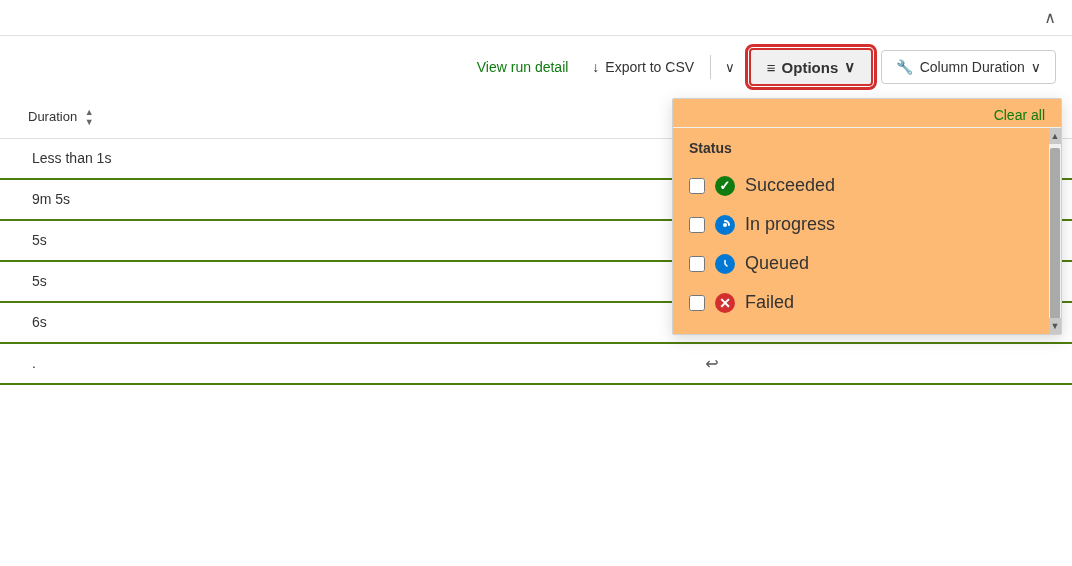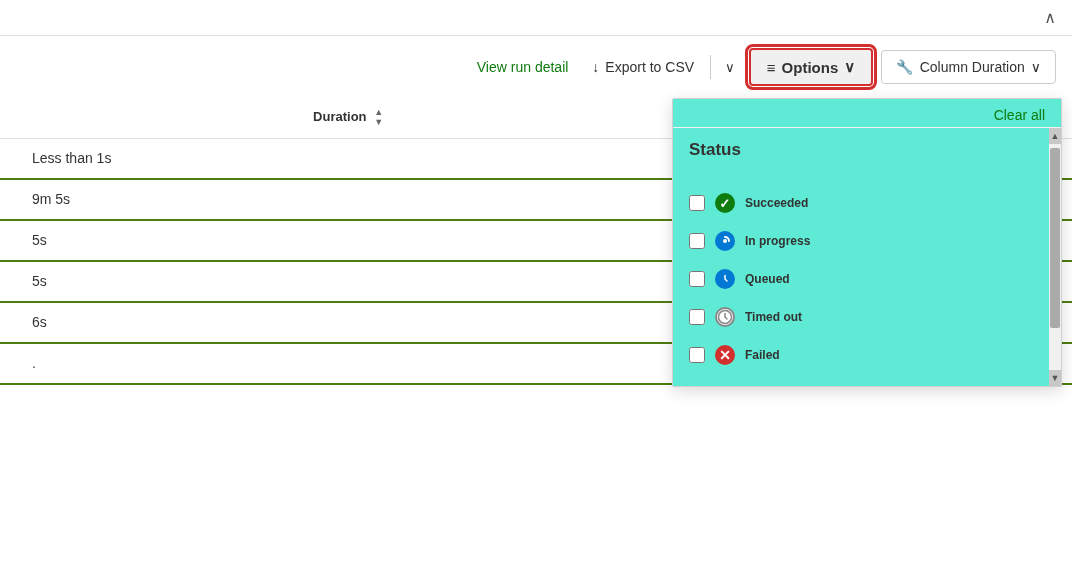--- a/index.html
+++ b/index.html
@@ -114,23 +114,23 @@
     table {
       width: 100%;
       border-collapse: collapse;
     }
 
     thead tr {
       border-bottom: 1px solid #e0e0e0;
     }
 
     th {
-      padding: 10px 16px;
-      text-align: center;
-      font-weight: 700;
+      padding: 10px 28px;
+      text-align: left;
+      font-weight: 400;
       font-size: 13px;
       color: #333;
     }
 
     .sort-icons {
       display: inline-flex;
       flex-direction: column;
       font-size: 9px;
       margin-left: 4px;
       vertical-align: middle;
@@ -149,21 +149,21 @@
       color: #555;
       font-size: 16px;
     }
 
     
     .filter-dropdown {
       position: absolute;
       top: 0;
       right: 10px;
       width: 390px;
-      background: #5eead4;
+      background: #fdba74;
       border: 1px solid #d0d0d0;
       box-shadow: 0 4px 16px rgba(0,0,0,0.15);
       z-index: 100;
       border-radius: 2px;
     }
 
     .dropdown-header {
       display: flex;
       justify-content: flex-end;
       padding: 8px 16px 4px;
@@ -180,24 +180,24 @@
 
     .dropdown-body {
       padding: 12px 16px;
       display: flex;
       flex-direction: column;
       gap: 0;
       position: relative;
     }
 
     .status-label {
-      font-size: 17px;
+      font-size: 14px;
       font-weight: 600;
       color: #333;
-      margin-bottom: 24px;
+      margin-bottom: 10px;
     }
 
     .filter-item {
       display: flex;
       align-items: center;
       gap: 10px;
       padding: 9px 0;
       border-bottom: none;
     }
 
@@ -250,23 +250,22 @@
     }
 
     .icon-canceled {
       background: white;
       border: 2px solid #888;
       color: #888;
       font-size: 13px;
     }
 
     .filter-item-label {
-      font-size: 12px;
-      color: #333;
-      font-weight: bold;
+      font-size: 18px;
+      color: #333;
     }
 
     
     .scrollbar-track {
       position: absolute;
       right: 0;
       top: 0;
       width: 12px;
       height: 100%;
       background: #f0f0f0;
@@ -416,30 +415,20 @@
         <input type="checkbox" id="chk-queued" style="">
         <span class="status-icon icon-queued">
           <svg width="14" height="14" viewBox="0 0 14 14" fill="none">
             <circle cx="7" cy="7" r="6" fill="#0078d4"></circle>
             <path d="M7 3.5v3.5l2 2" stroke="white" stroke-width="1.5" stroke-linecap="round"></path>
           </svg>
         </span>
         <label class="filter-item-label" for="chk-queued">Queued</label>
       </div>
 
-      <div class="filter-item">
-        <input type="checkbox" id="chk-timedout" style="">
-        <span class="status-icon icon-timedout">
-          <svg width="16" height="16" viewBox="0 0 16 16">
-            <circle cx="8" cy="8" r="6.5" stroke="#888" stroke-width="1.5" fill="white"></circle>
-            <path d="M8 4.5v3.5l2 2" stroke="#888" stroke-width="1.5" stroke-linecap="round" fill="none"></path>
-          </svg>
-        </span>
-        <label class="filter-item-label" for="chk-timedout">Timed out</label>
-      </div>
 
       <div class="filter-item">
         <input type="checkbox" id="chk-failed" style="">
         <span class="status-icon icon-failed">✕</span>
         <label class="filter-item-label" for="chk-failed">Failed</label>
       </div>
 
 
       <div class="scrollbar-track">
         <div class="scrollbar-up">▲</div>

